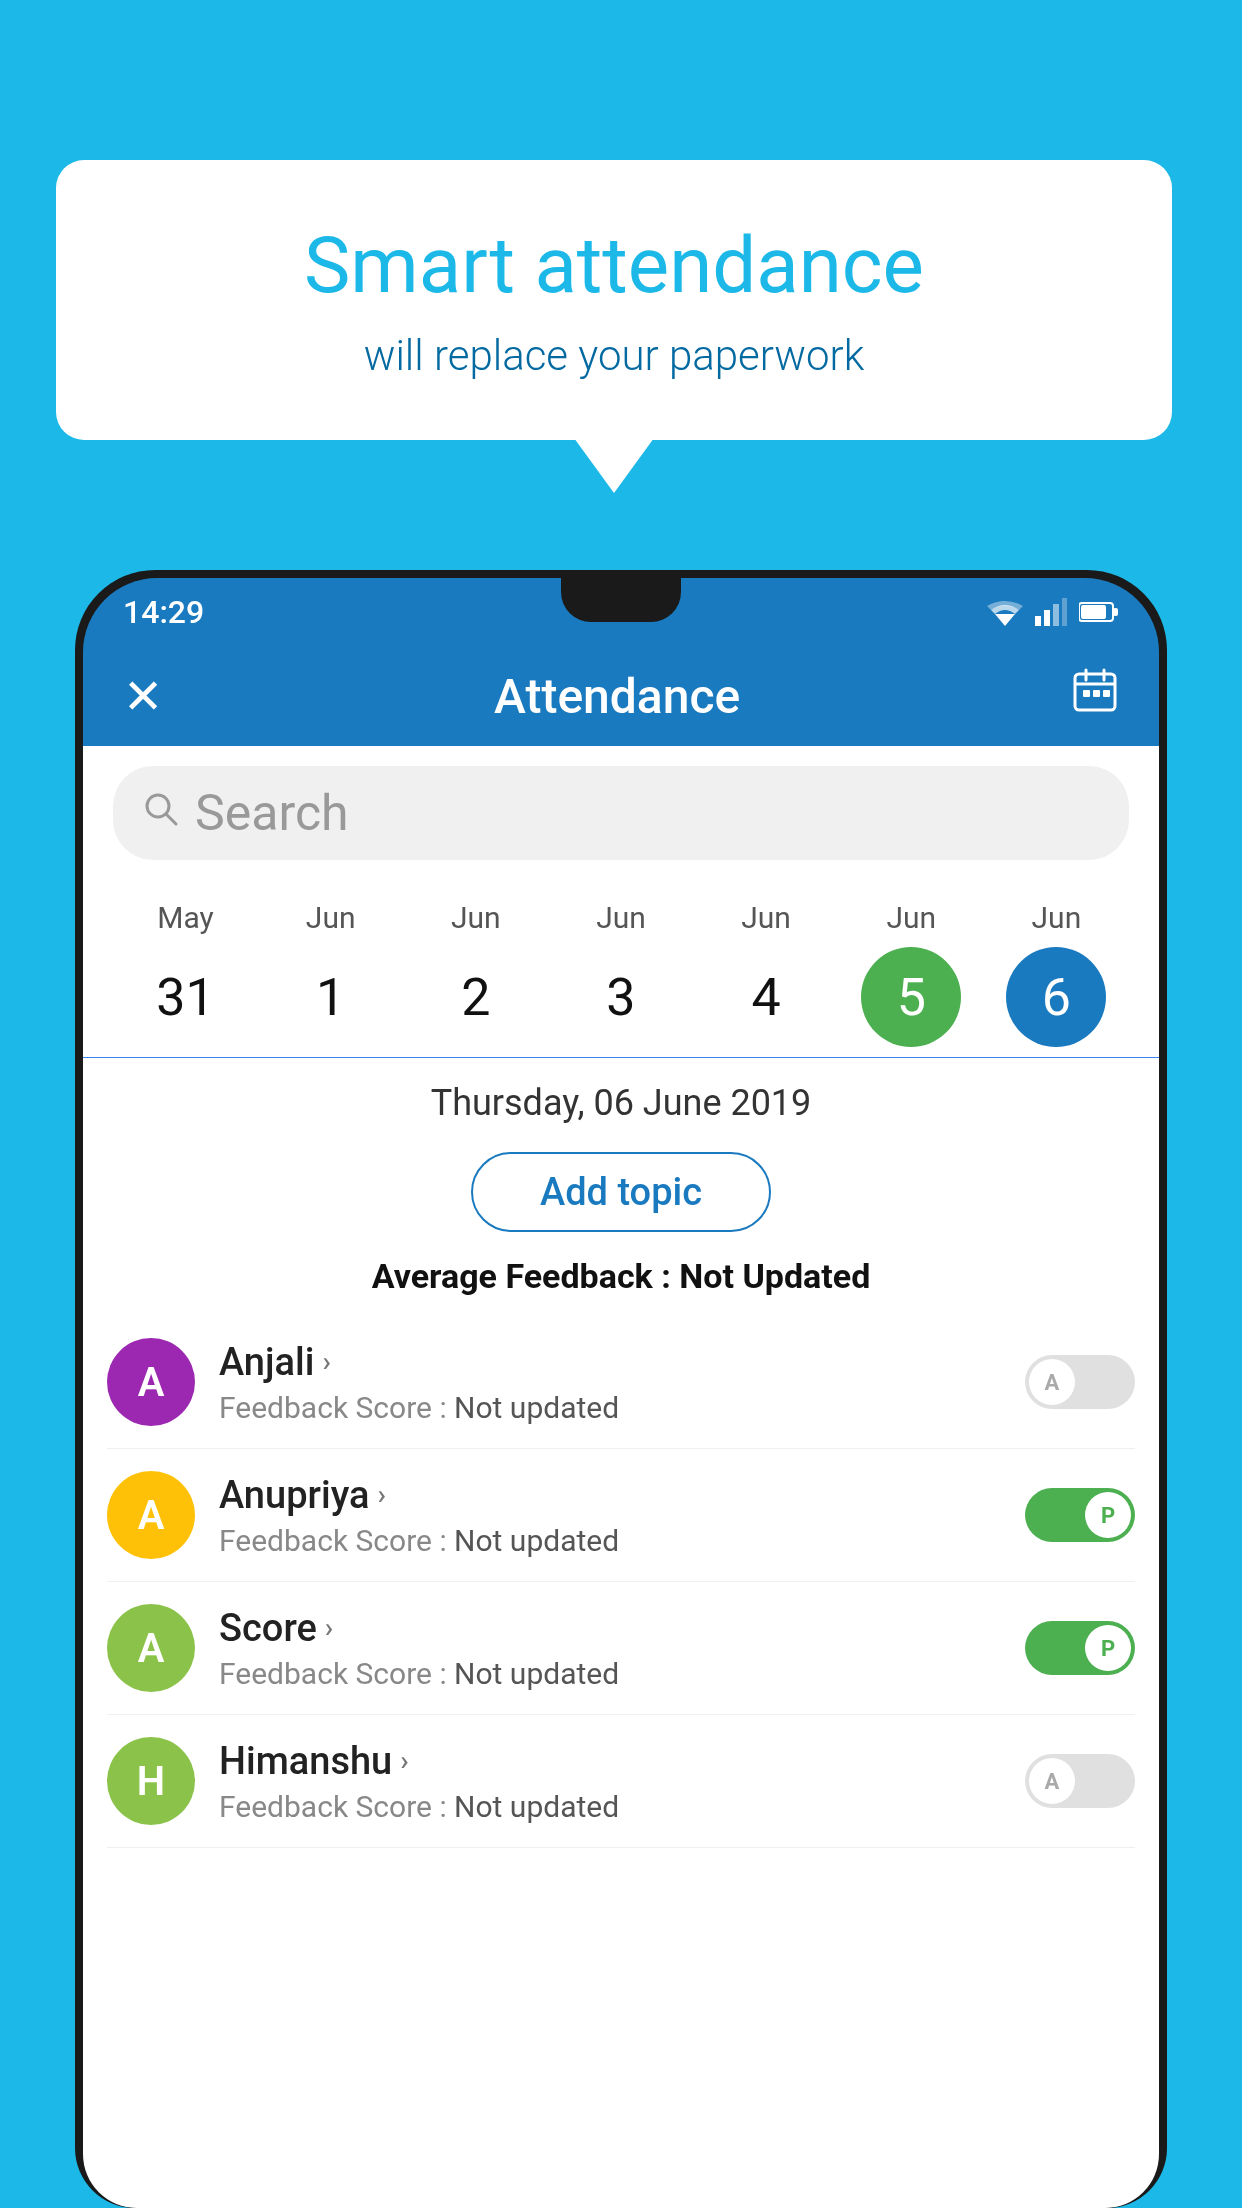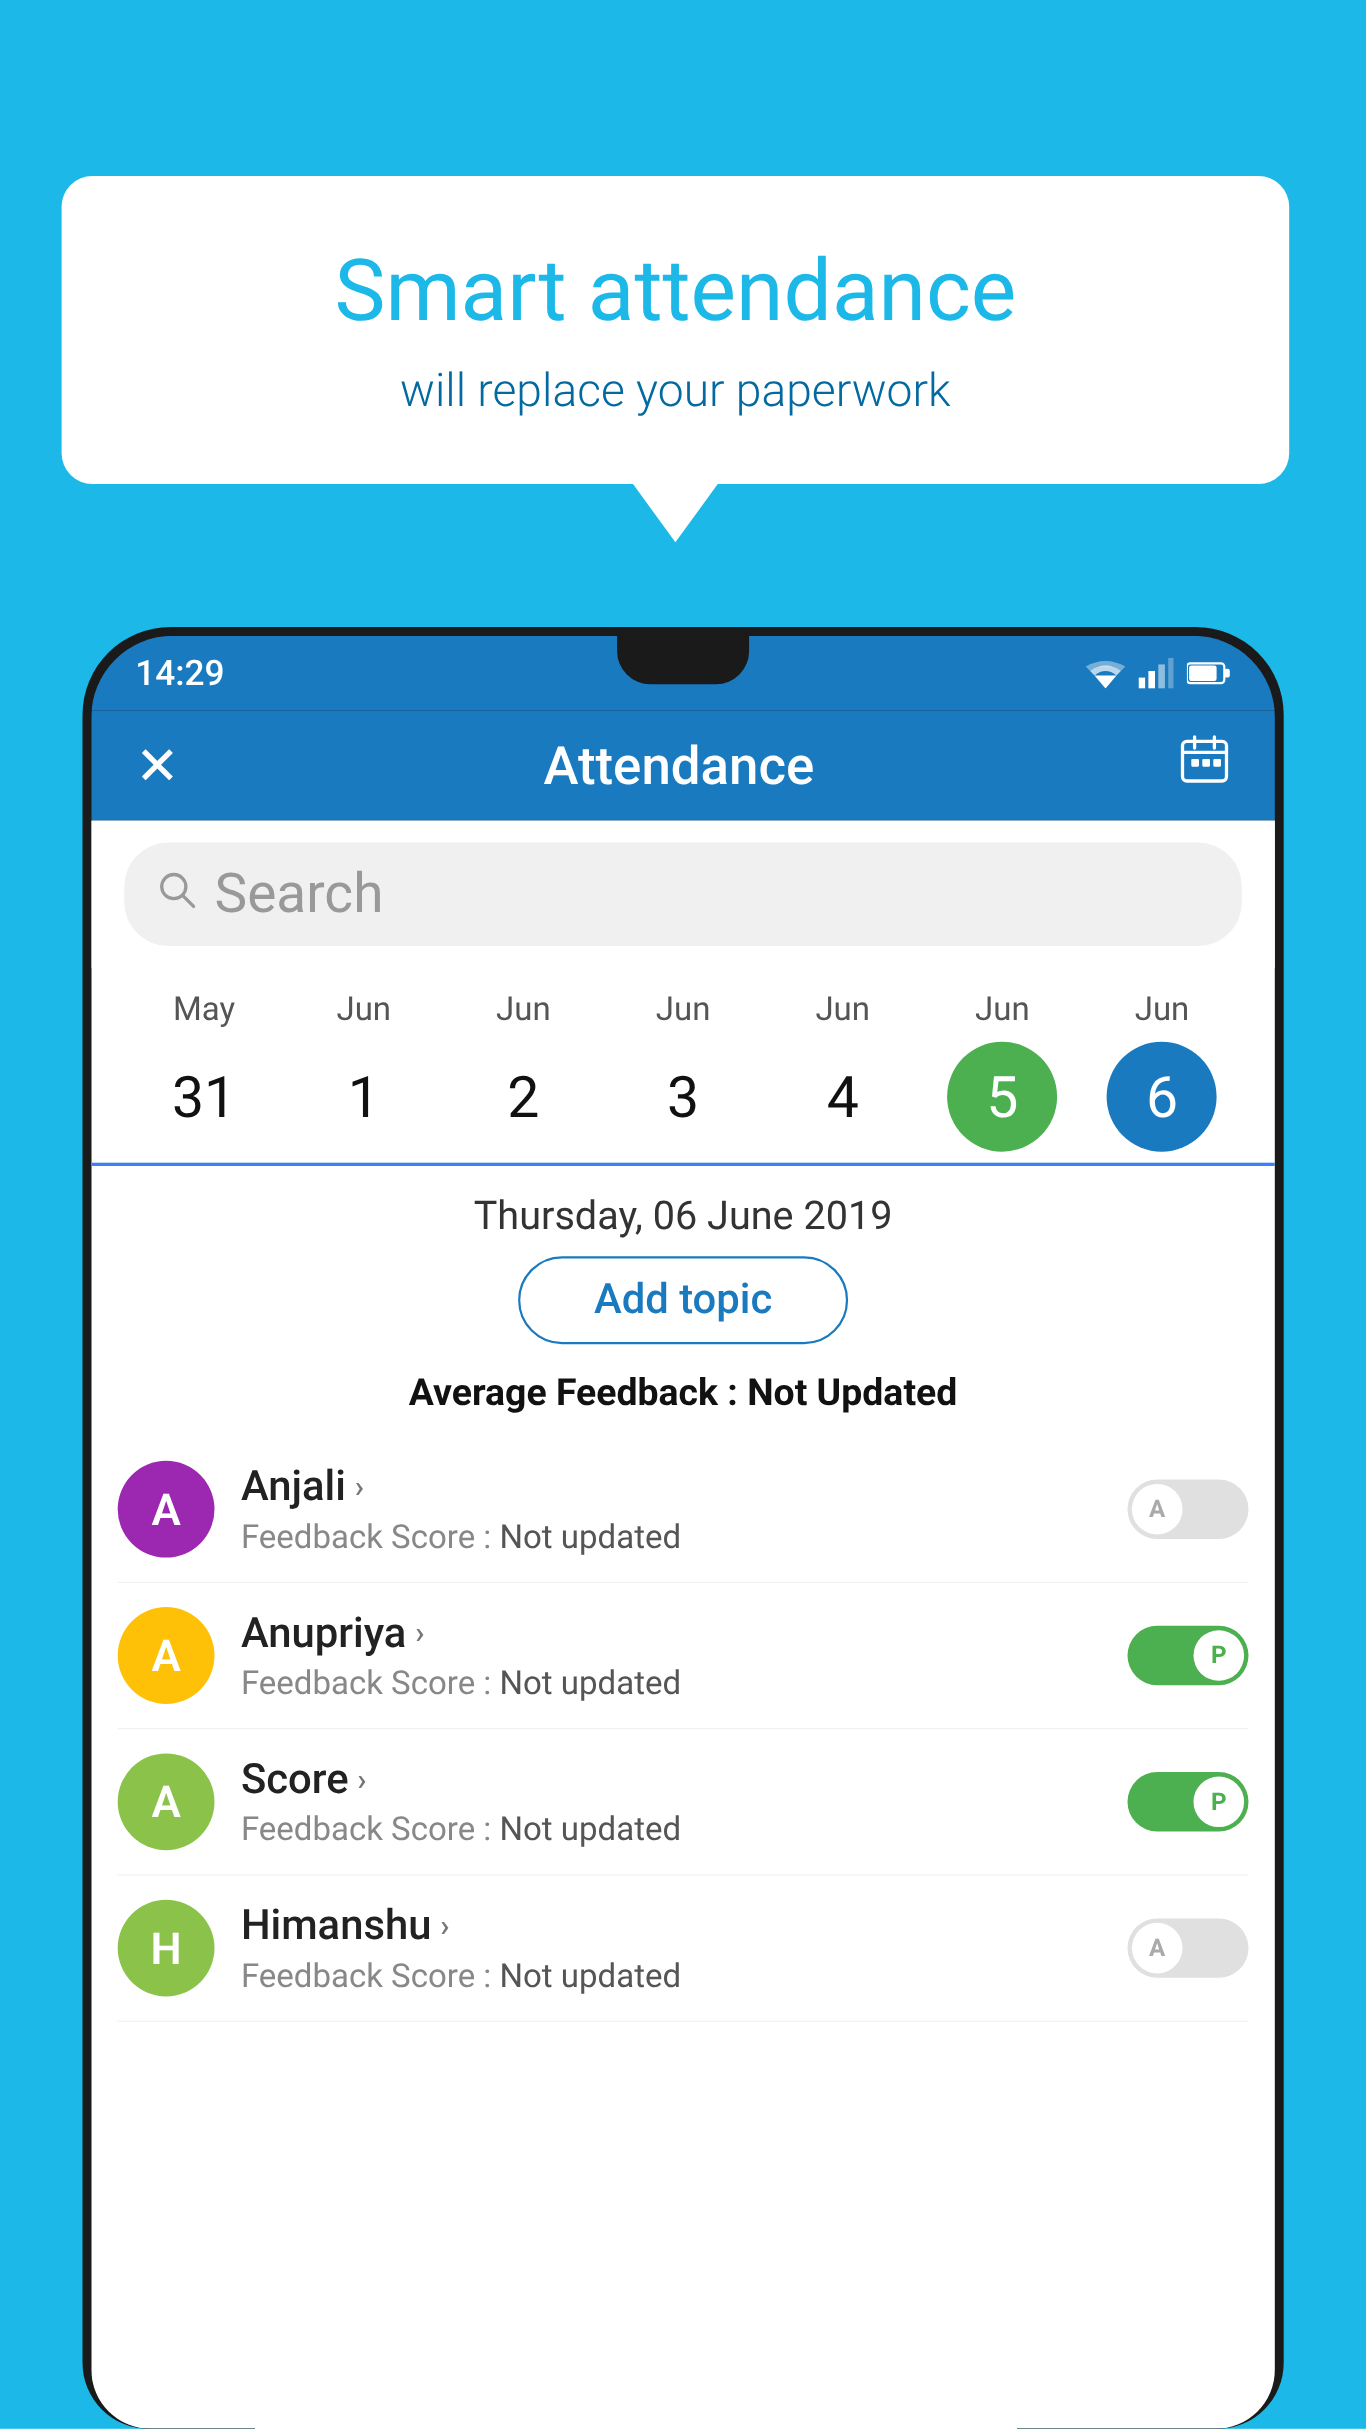--- a/index.html
+++ b/index.html
@@ -171,21 +171,21 @@
       color: #999;
       font-size: 50px;
     }
 
     
     .calendar-strip {
       display: flex;
       align-items: center;
       justify-content: space-around;
       padding: 20px 30px 10px;
-      border-bottom: 3px solid #3b82f6;
+      border-bottom: 1px solid #3b82f6;
       text-align: right;
     }
 
     .calendar-day {
       display: flex;
       flex-direction: column;
       align-items: center;
       gap: 12px;
       width: 130px;
     }
@@ -224,21 +224,21 @@
       font-size: 36px;
       color: #333;
       padding: 24px 0 16px;
     }
 
     
     .add-topic-btn {
       display: flex;
       align-items: center;
       justify-content: center;
-      margin: 0 auto 24px;
+      margin: 12px auto 24px;
       width: 300px;
       border: 2px solid #1a7abf;
       border-radius: 40px;
       padding: 16px 30px;
       cursor: pointer;
     }
 
     .add-topic-text {
       color: #1a7abf;
       font-size: 38px;

